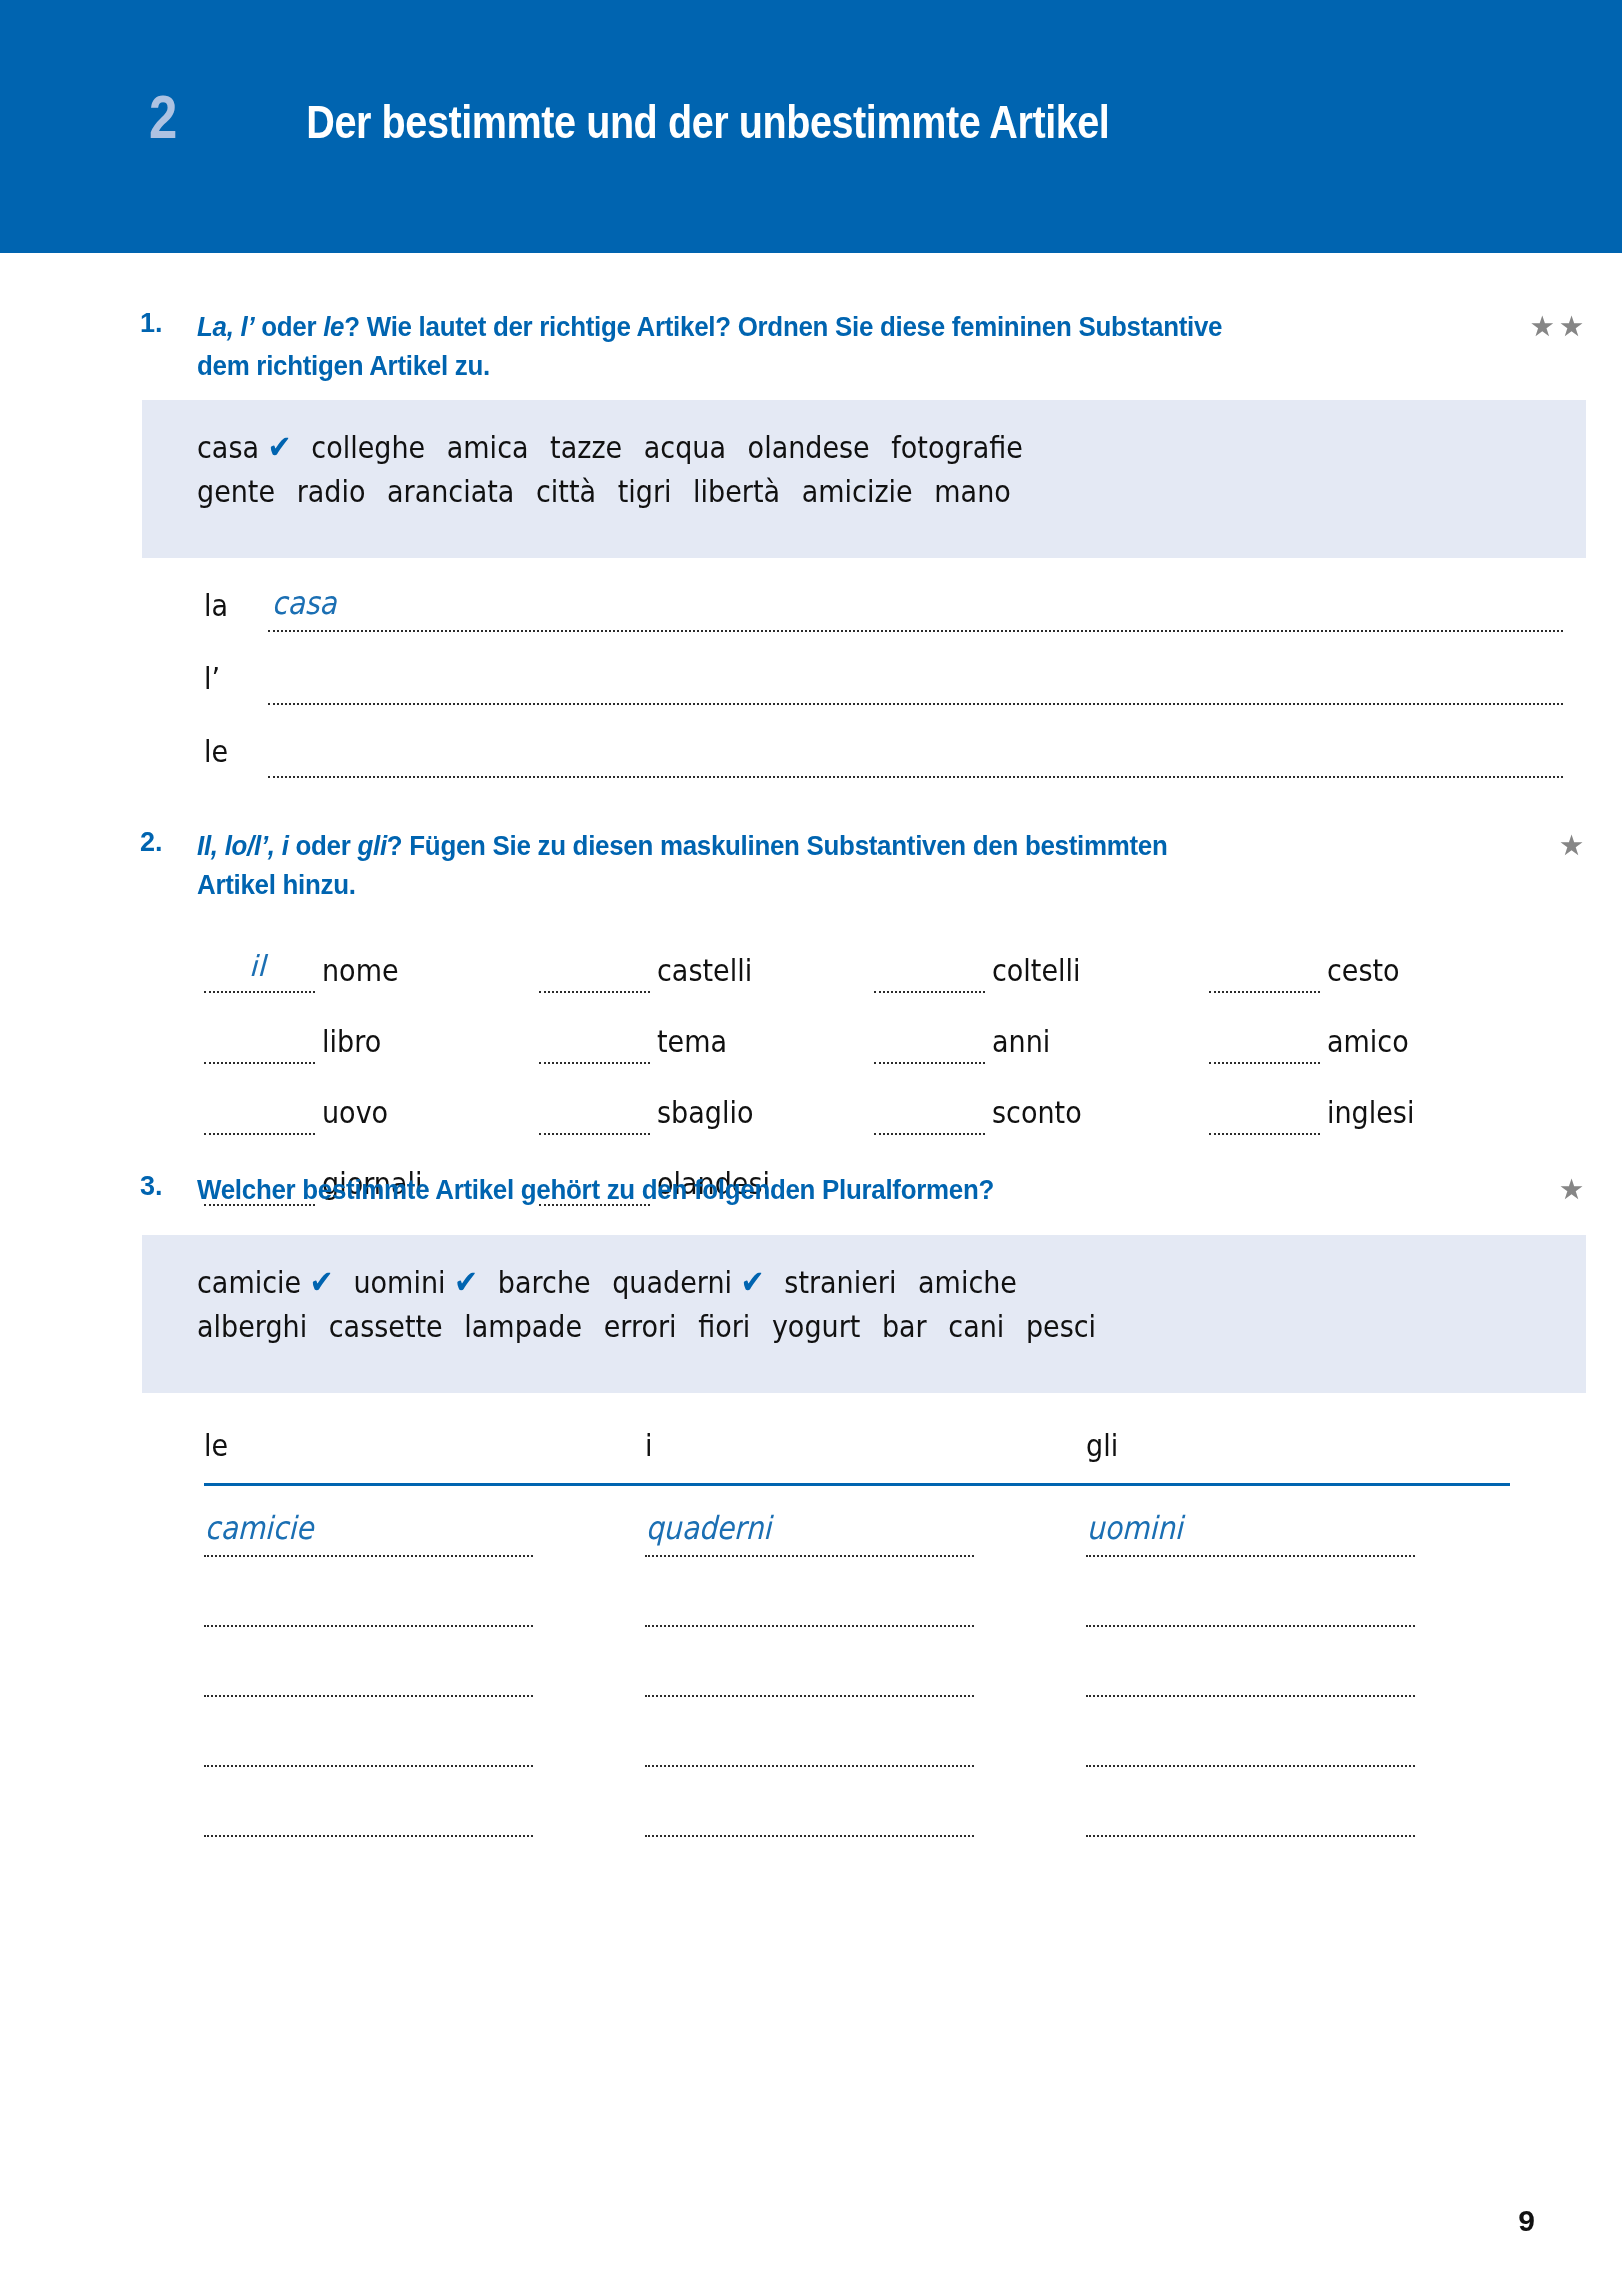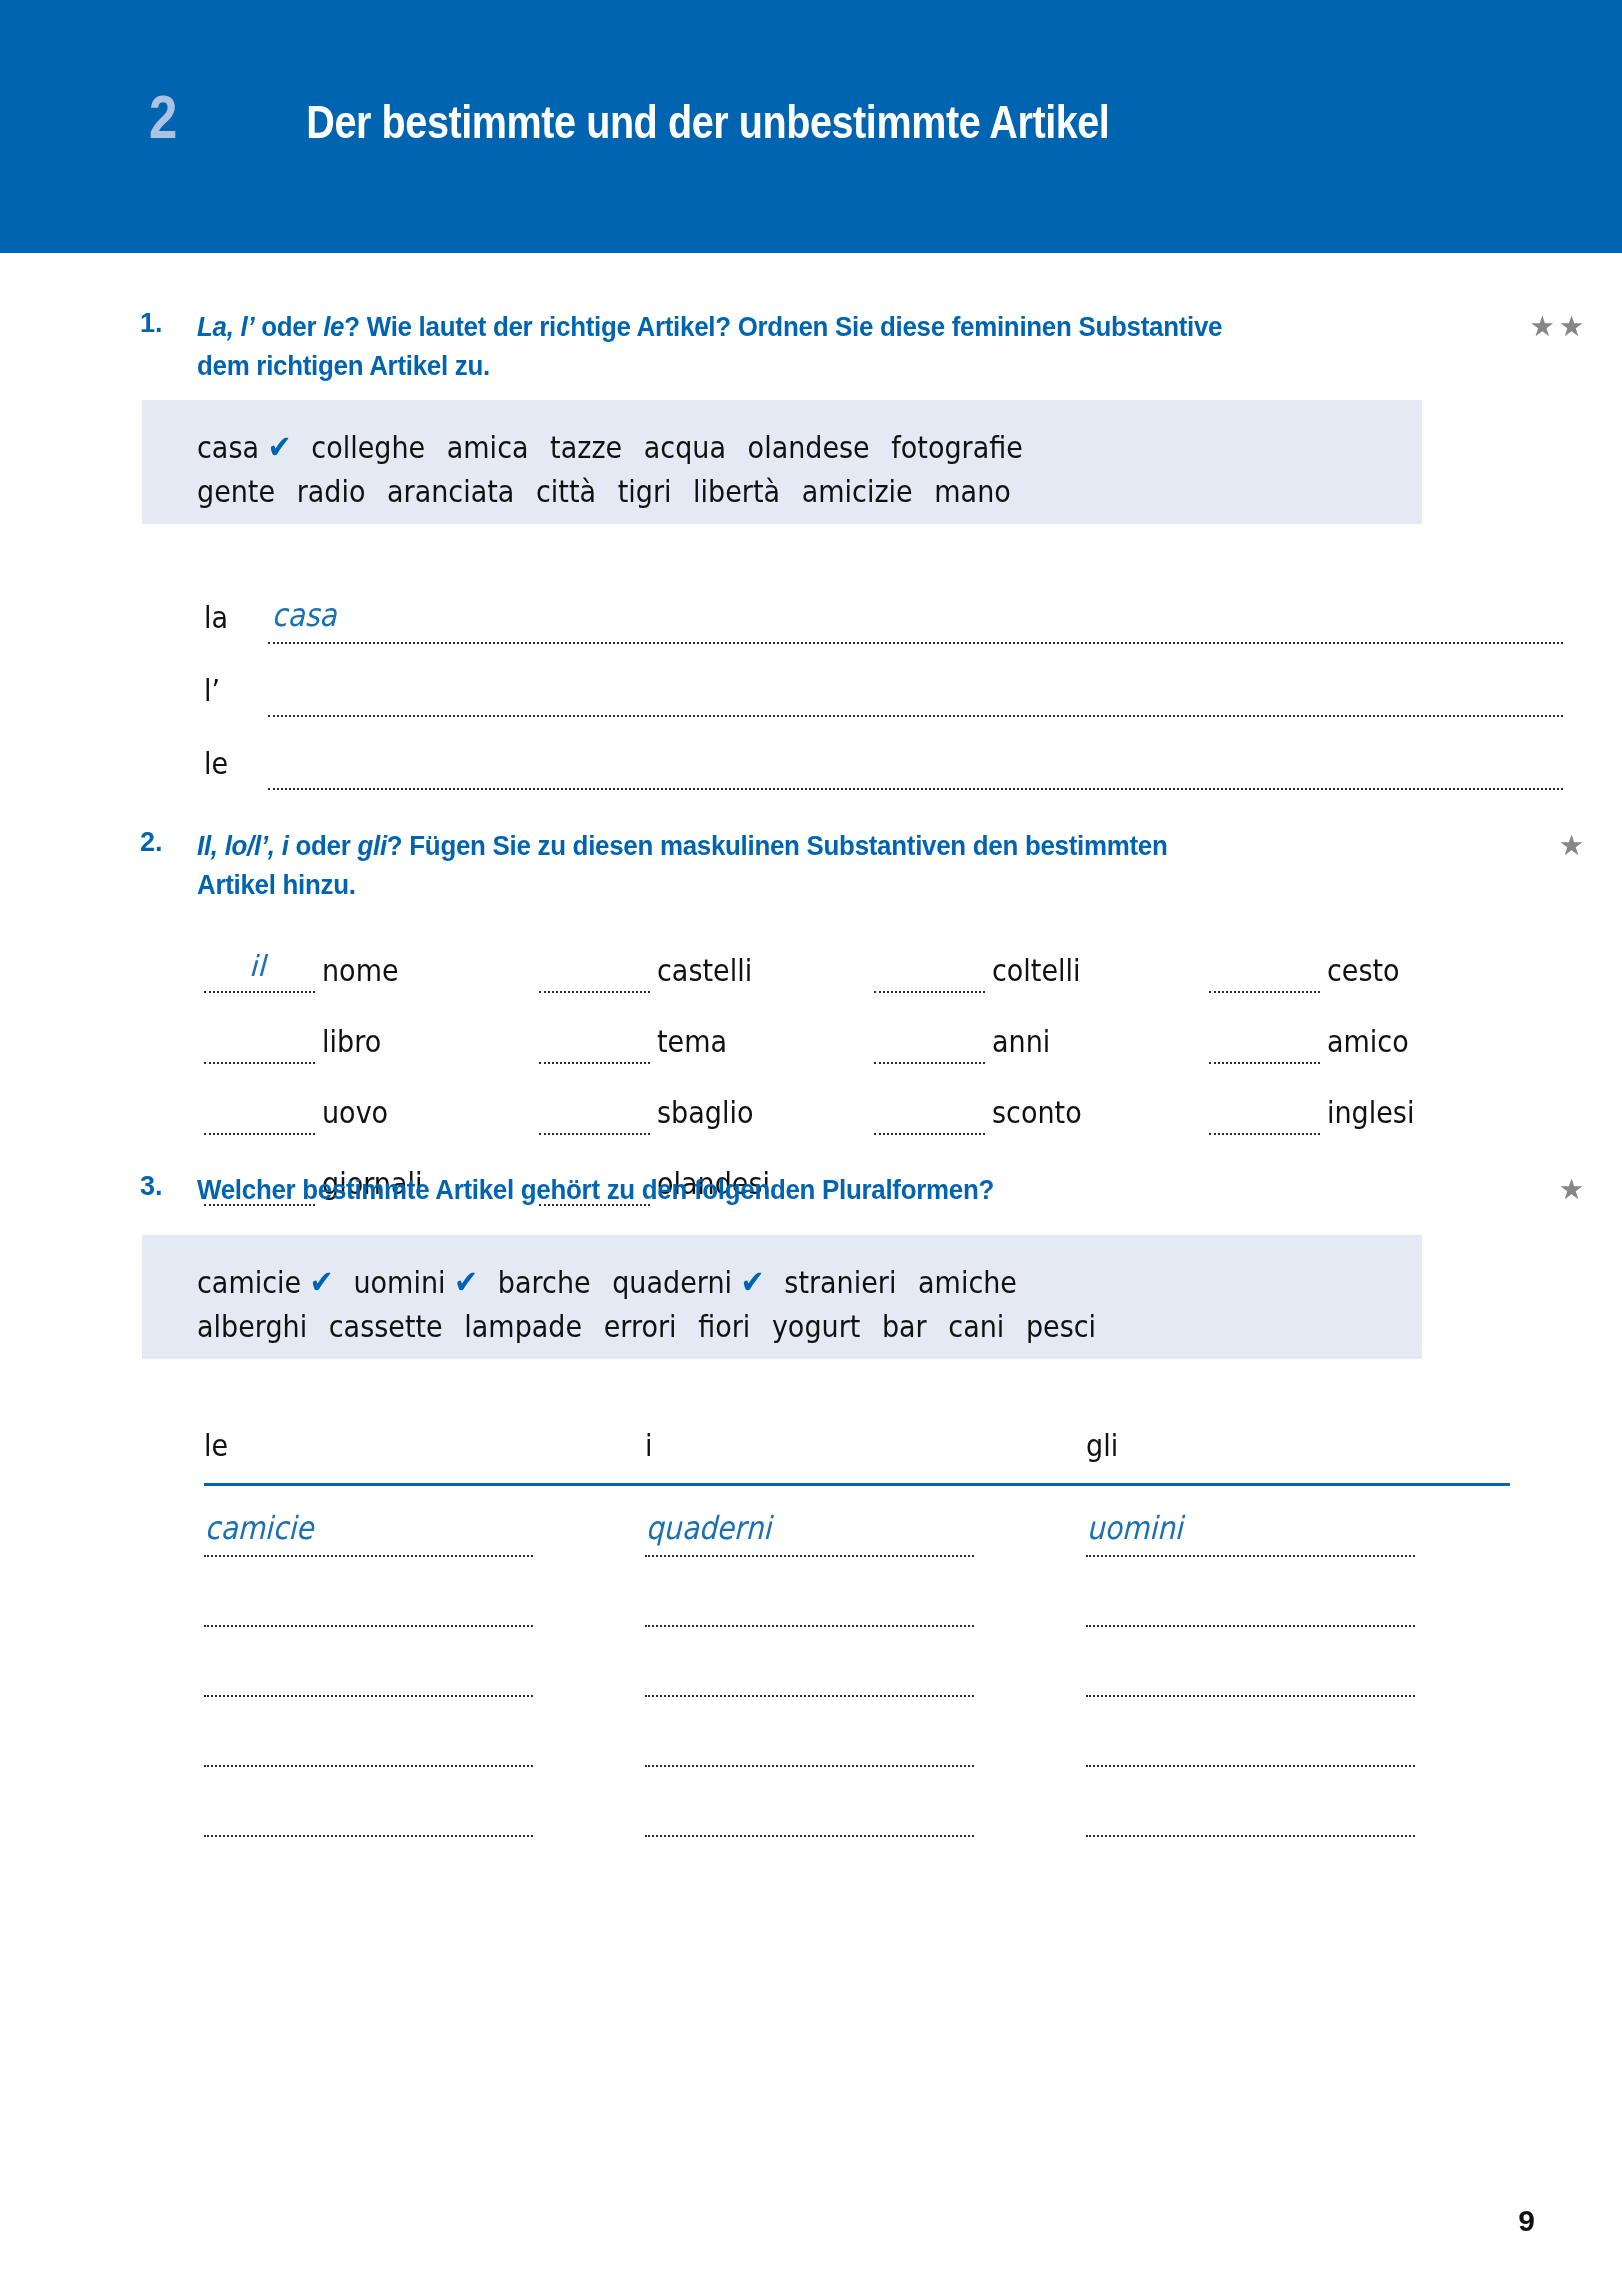--- a/index.html
+++ b/index.html
@@ -96,24 +96,24 @@
     color: #868686;
     font-size: 28.5px;
     letter-spacing: 3.7px;
     line-height: 1;
   }
 
   
   .wordbank {
     position: absolute;
     left: 142px;
-    width: 1280px;
+    width: 1444px;
     background: #e4e9f4;
     box-sizing: border-box;
-    padding: 24px 55px 10px 55px;
+    padding: 24px 55px 44px 55px;
   }
   .wordbank-row {
     font-family: "DejaVu Sans", sans-serif;
     font-size: 30px;
     color: #111111;
     line-height: 1.45;
     white-space: nowrap;
     transform: scaleX(0.9);
     transform-origin: left center;
   }
@@ -283,21 +283,21 @@
   <div class="exercise" id="ex1" style="top:55px;">
     <div class="ex-head">
       <span class="ex-num">1.</span>
       <div class="ex-prompt"><i>La, l’</i><span> oder </span><i>le</i><span>? Wie lautet der richtige Artikel? Ordnen Sie diese femininen Substantive dem richtigen Artikel zu.</span></div>
       <div class="stars"><span>★</span><span>★</span></div>
     </div>
     <div class="wordbank" id="ex1-bank" style="top:92px;">
         <div class="wordbank-row"><span class="w">casa</span><span class="check">✔</span><span class="w">colleghe</span><span class="w">amica</span><span class="w">tazze</span><span class="w">acqua</span><span class="w">olandese</span><span class="w">fotografie</span></div>
         <div class="wordbank-row"><span class="w">gente</span><span class="w">radio</span><span class="w">aranciata</span><span class="w">città</span><span class="w">tigri</span><span class="w">libertà</span><span class="w">amicizie</span><span class="w">mano</span></div>
       </div>
-    <div class="ex1-lines" id="ex1-lines" style="top:280px;margin-top:12px;">
+    <div class="ex1-lines" id="ex1-lines" style="top:280px;">
         <div class="ex1-row">
           <span class="ex1-label">la</span>
           <div class="ex1-line"></div>
           <span class="ex1-ans">casa</span>
         </div>
         <div class="ex1-row">
           <span class="ex1-label">l’</span>
           <div class="ex1-line"></div>
         </div>
         <div class="ex1-row">

